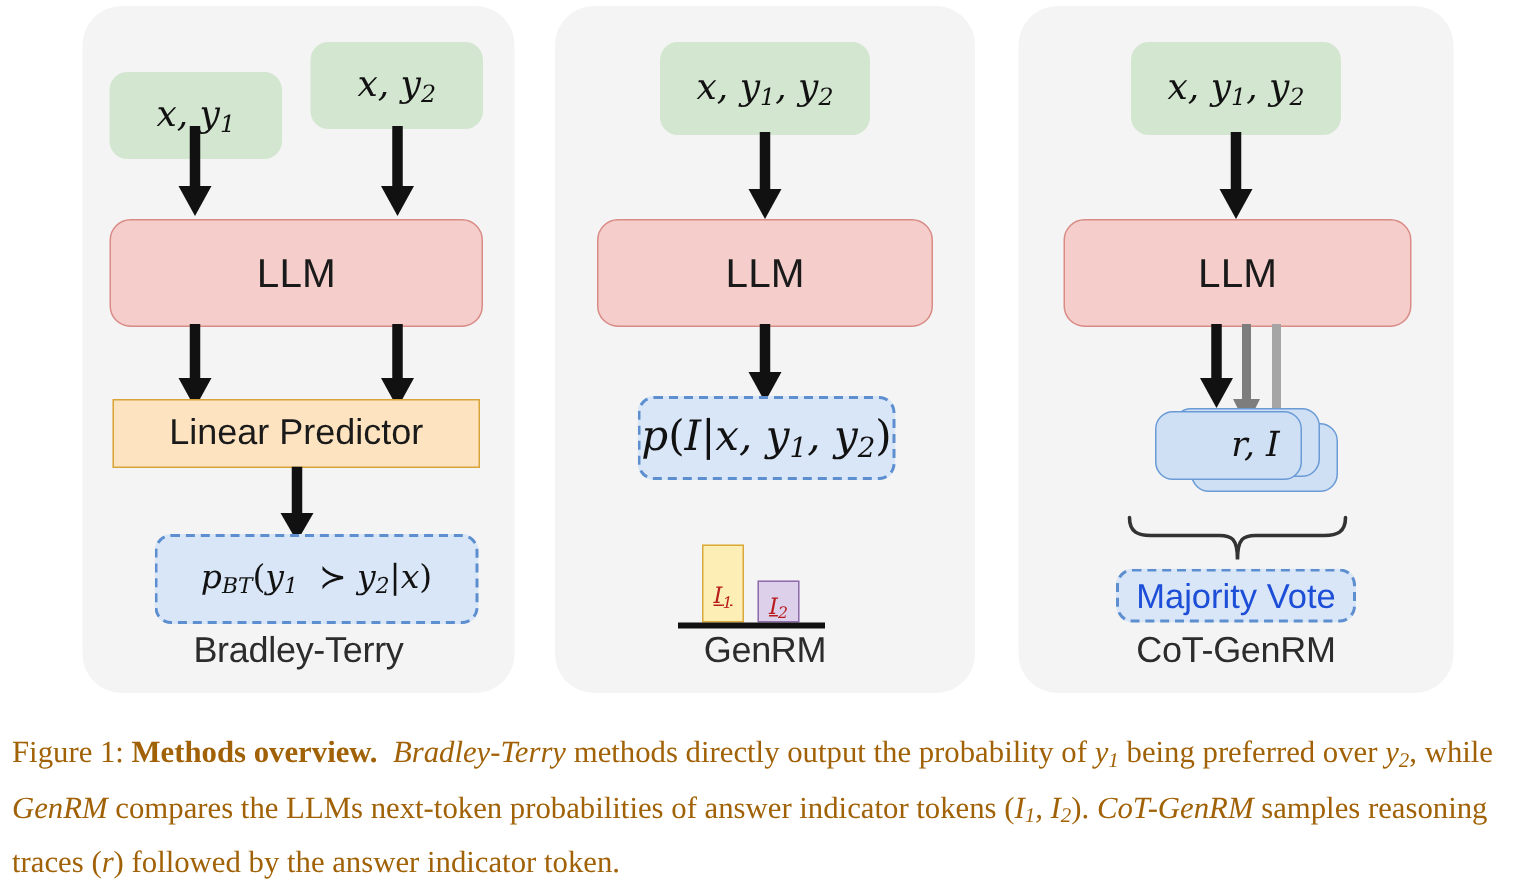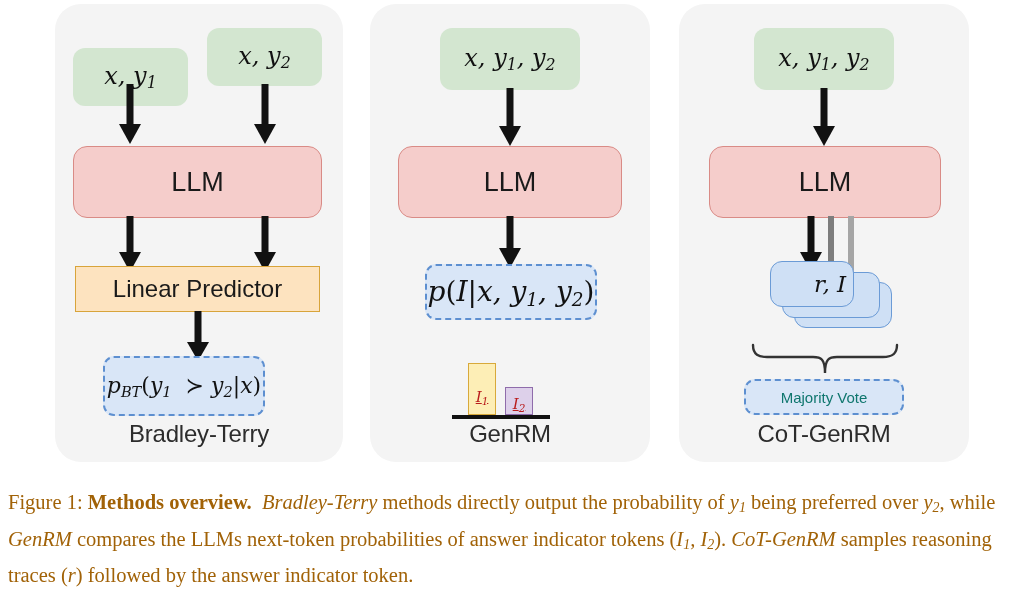--- a/index.html
+++ b/index.html
@@ -201,21 +201,21 @@
 
     <div class="node node-linear" style="left:20px; top:262px; width:245px; height:46px;">
       <span>Linear Predictor</span>
     </div>
 
     <svg class="arrow" style="left:128px; top:307px;" width="30" height="52" viewBox="0 0 30 52">
       <line x1="15" y1="0" x2="15" y2="36" stroke="#111" stroke-width="7"></line>
       <polygon points="15,50 4,31 26,31" fill="#111"></polygon>
     </svg>
 
-    <div class="node node-out-dashed" style="left:48px; top:352px; width:162px; height:60px;">
+    <div class="node node-out-dashed" style="left:48px; top:352px; width:216px; height:60px;">
       <span class="math" style="font-size:22px;">
         <i>p</i><span class="sub">BT</span><span class="up">(</span><i>y</i><span class="sub">1</span>
         <span class="up">&nbsp;≻&nbsp;</span><i>y</i><span class="sub">2</span><span class="up">|</span><i>x</i><span class="up">)</span>
       </span>
     </div>
 
     <div class="panel-label">Bradley-Terry</div>
   </div>
 
   <div class="panel" id="panel-gen">
@@ -284,32 +284,32 @@
       <line x1="12" y1="0" x2="12" y2="54" stroke="#7d7d7d" stroke-width="6"></line>
       <polygon points="12,68 3,50 21,50" fill="#7d7d7d"></polygon>
     </svg>
     <svg class="arrow" style="left:118px; top:212px;" width="28" height="58" viewBox="0 0 28 58">
       <line x1="14" y1="0" x2="14" y2="40" stroke="#111" stroke-width="7"></line>
       <polygon points="14,56 3,36 25,36" fill="#111"></polygon>
     </svg>
 
     <div class="node node-card" style="left:115px; top:278px; width:98px; height:46px;"></div>
     <div class="node node-card" style="left:103px; top:268px; width:98px; height:46px;"></div>
-    <div class="node node-card" style="left:91px; top:257px; width:84px; height:46px;padding-left:36px;">
+    <div class="node node-card" style="left:91px; top:270px; width:98px; height:46px;padding-left:36px;">
       <span class="math" style="font-size:23px;">
         <i>r</i>,&nbsp;<i>I</i>
       </span>
     </div>
 
     <svg class="arrow" style="left:70px; top:339px;" width="152" height="32" viewBox="0 0 152 32">
       <path d="M4,2 C4,12 10,14 18,14 L64,14 C72,14 76,16 76,30 C76,16 80,14 88,14 L134,14 C142,14 148,12 148,2" fill="none" stroke="#333" stroke-width="2.4" stroke-linecap="round"></path>
     </svg>
 
     <div class="node node-out-dashed" style="left:65px; top:375px; width:160px; height:36px;">
-      <span style="font-size:15px; color:#0f766e;">Majority Vote</span>
+      <span style="font-size:23px; color:#1d4ed8;">Majority Vote</span>
     </div>
 
     <div class="panel-label">CoT-GenRM</div>
   </div>
 </div>
 
 <div id="caption">
   <span>Figure 1:</span>
   <b>Methods overview.</b>&nbsp;
   <i>Bradley-Terry</i><span> methods directly output the probability of </span><span class="cap-math">y<span class="sub">1</span></span><span> being preferred over </span><span class="cap-math">y<span class="sub">2</span></span><span>, while </span><i>GenRM</i><span> compares the LLMs next-token probabilities of answer indicator tokens (</span><span class="cap-math">I<span class="sub">1</span>, I<span class="sub">2</span></span><span>). </span><i>CoT-GenRM</i><span> samples reasoning traces (</span><span class="cap-math">r</span><span>) followed by the answer indicator token.</span>

